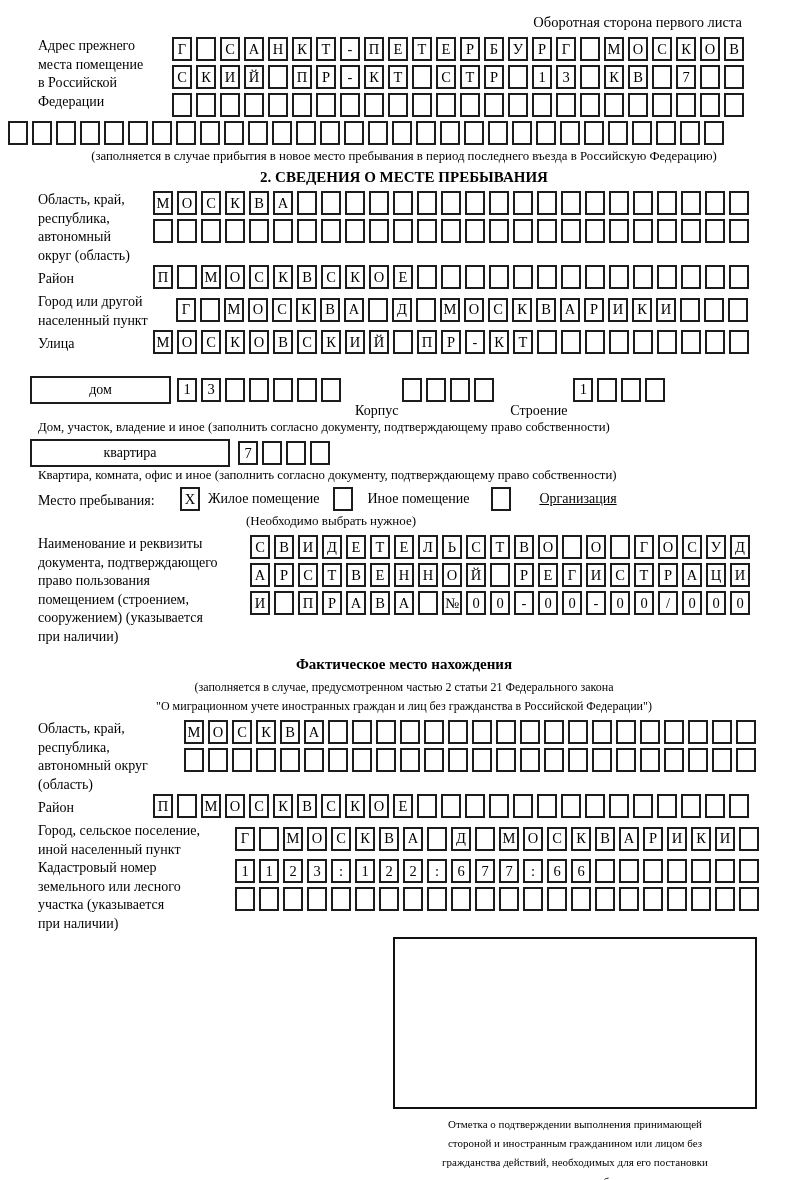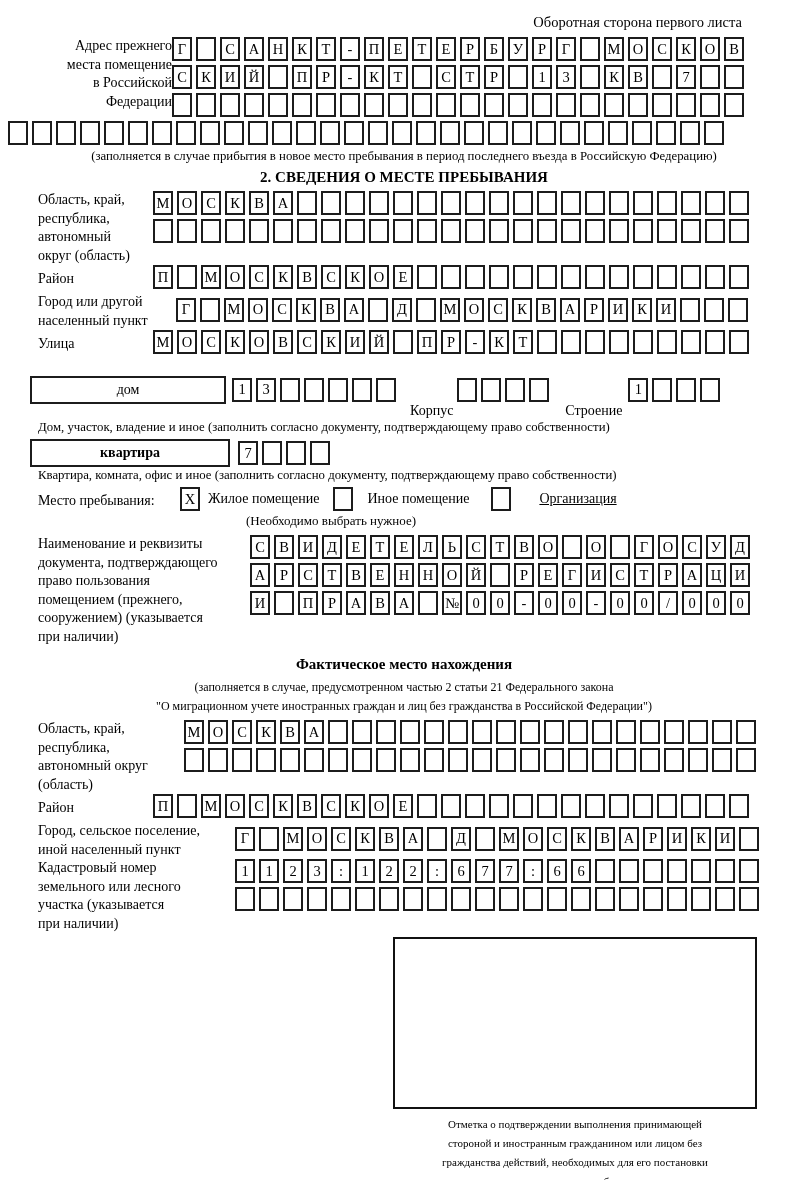--- a/index.html
+++ b/index.html
@@ -47,21 +47,21 @@
     display: flex; align-items: center; justify-content: center;
     font-size: 14px; flex: 0 0 auto;
   }
   .house-row { margin-left: -8px; margin-top: 2px; }
   .inline-lbl { font-size: 14px; padding-top: 5px; flex: 0 0 auto; margin-top: 43px; }
 
   .stay-row { margin-top: 3px; font-size: 14px; }
   .stay-row .lbl-inline { padding-top: 3px; }
   .hint { font-size: 13px; margin: 2px 0 6px 208px; }
 
-  .block { margin-top: 4px; text-align: right; }
+  .block { margin-top: 4px; }
 
   .note-line { text-align: center; font-size: 12px; line-height: 19px; }
 
   .stamp-box {
     margin: 4px 0 0 355px;
     width: 364px; height: 172px;
     border: 2.5px solid #111;
   }
   .stamp-cap { width: 392px; margin: 6px 0 0 341px; text-align: center; font-size: 11px; line-height: 19px; } .mt4 { margin-top: 4px; } .mt6 { margin-top: 6px; }
 </style>
@@ -350,21 +350,21 @@
         <span class="cell"></span>
         <span class="cell"></span>
         <span class="cell"></span>
         <span class="cell"></span>
         <span class="cell"></span>
         <span class="cell"></span>
       </div>
   </div>
 
   <div class="frow vcenter house-row">
-    <div class="label-box" style="width:196px;">дом</div>
+    <div class="label-box" style="width:141px;">дом</div>
     <div class="cells" style="margin:0 0 0 6px;">
         <span class="cell">1</span>
         <span class="cell">3</span>
         <span class="cell"></span>
         <span class="cell"></span>
         <span class="cell"></span>
         <span class="cell"></span>
         <span class="cell"></span>
       </div>
     <div class="inline-lbl" style="margin-left:14px; padding-top:0;">Корпус</div>
@@ -378,21 +378,21 @@
     <div class="cells" style="margin:0 0 0 6px;">
         <span class="cell">1</span>
         <span class="cell"></span>
         <span class="cell"></span>
         <span class="cell"></span>
       </div>
   </div>
   <div class="cap left">Дом, участок, владение и иное (заполнить согласно документу, подтверждающему право собственности)</div>
 
   <div class="frow vcenter house-row">
-    <div class="label-box" style="width:200px;font-weight:bold;">квартира</div>
+    <div class="label-box" style="width:200px;">квартира</div>
     <div class="cells" style="margin:0 0 0 8px;">
         <span class="cell">7</span>
         <span class="cell"></span>
         <span class="cell"></span>
         <span class="cell"></span>
       </div>
   </div>
   <div class="cap left">Квартира, комната, офис и иное (заполнить согласно документу, подтверждающему право собственности)</div>
 
   <div class="frow vcenter stay-row">
@@ -404,21 +404,21 @@
     <div class="cell" style="margin-left:22px;"></div>
     <div style="margin-left:28px;text-decoration:underline;">Организация</div>
   </div>
   <div class="hint">(Необходимо выбрать нужное)</div>
 
   <div class="frow">
     <div class="lbl w212">
       <div>Наименование и реквизиты</div>
       <div>документа, подтверждающего</div>
       <div>право пользования</div>
-      <div>помещением (прежнего,</div>
+      <div>помещением (строением,</div>
       <div>сооружением) (указывается</div>
       <div>при наличии)</div>
     </div>
     <div class="gcol">
       <div class="cells">
           <span class="cell">С</span>
           <span class="cell">В</span>
           <span class="cell">И</span>
           <span class="cell">Д</span>
           <span class="cell">Е</span>

